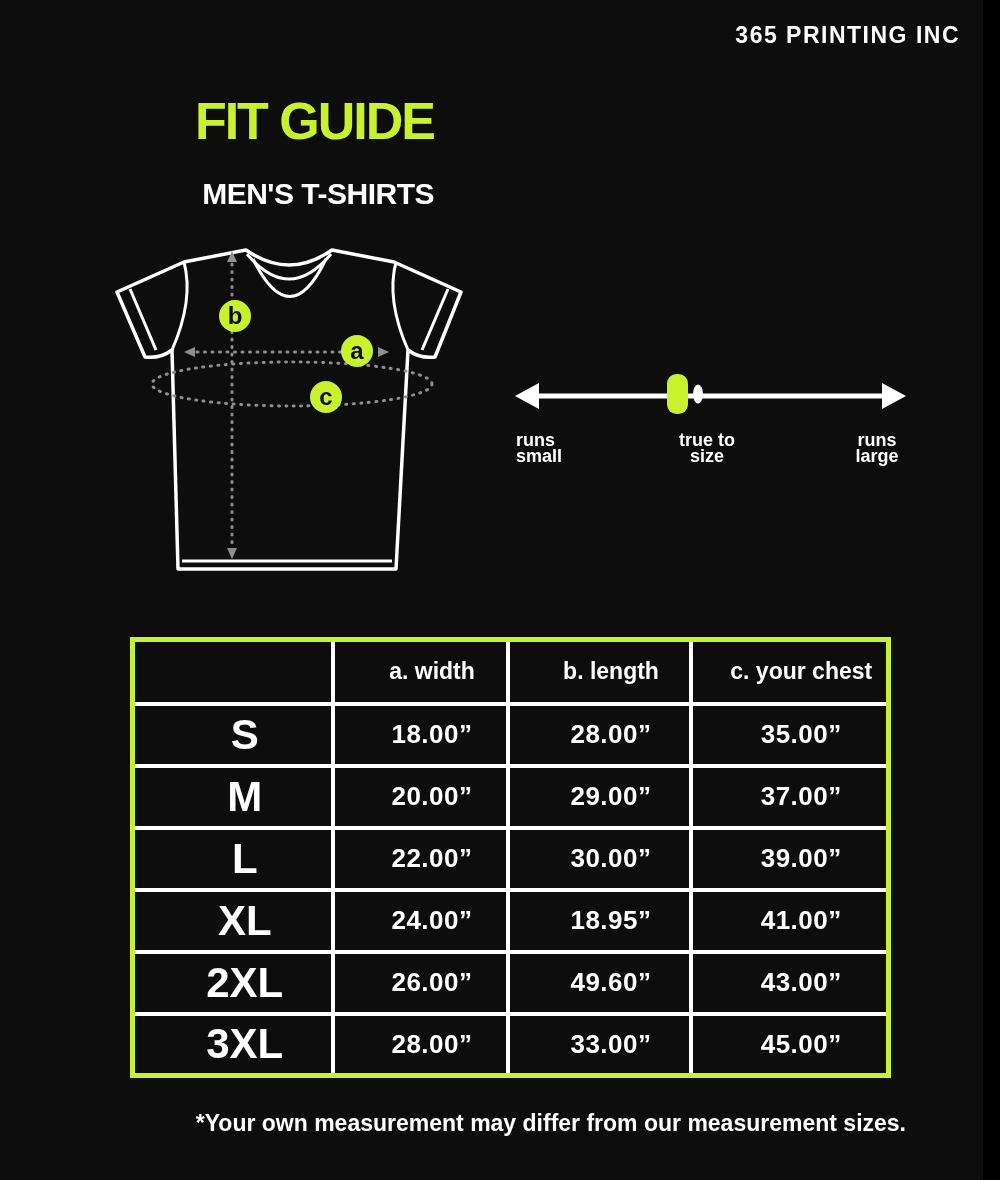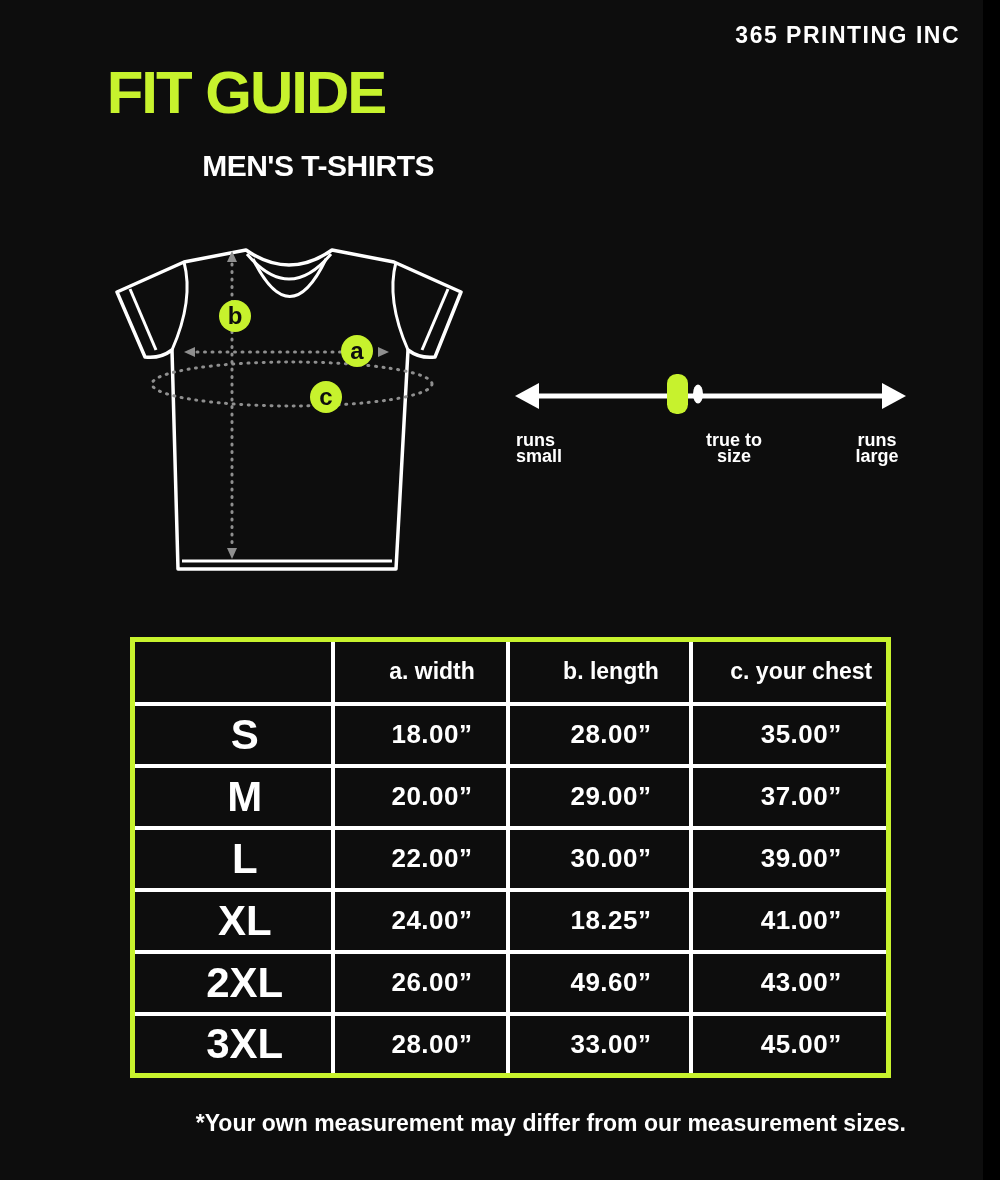--- a/index.html
+++ b/index.html
@@ -9,29 +9,29 @@
     --gray:#8f8f8f;
   }
   *{margin:0;padding:0;box-sizing:border-box;}
   html,body{background:#000;}
   body{font-family:"Liberation Sans","DejaVu Sans",sans-serif;font-weight:bold;color:var(--white);}
   .canvas{position:relative;width:983px;height:1180px;background:var(--bg);overflow:hidden;}
 
   .brand{position:absolute;top:22px;right:23px;font-size:23px;letter-spacing:1.5px;color:var(--white);}
 
   .title-block{position:absolute;left:58px;top:54px;width:376px;text-align:right;}
-  .title{font-size:60px;line-height:78px;letter-spacing:-2px;color:var(--accent);text-align:center;white-space:nowrap;}
+  .title{font-size:52px;line-height:78px;letter-spacing:-2px;color:var(--accent);text-align:right;white-space:nowrap;margin-top:28px;}
   .subtitle{font-size:30px;line-height:30px;letter-spacing:-0.5px;margin-top:19px;color:var(--white);}
 
   .tshirt-svg{position:absolute;left:100px;top:240px;}
   .slider-svg{position:absolute;left:500px;top:358px;}
 
   .scale-label{position:absolute;top:432px;font-size:18px;line-height:16px;color:var(--white);}
   .scale-label.left{left:516px;text-align:left;}
-  .scale-label.center{left:654px;width:160px;text-align:center;}
+  .scale-label.center{left:627px;width:160px;text-align:center;}
   .scale-label.right{left:797px;width:160px;text-align:center;}
 
   table.size-chart{
     position:absolute;left:130px;top:637px;width:756px;
     border-collapse:collapse;table-layout:fixed;
     border:5px solid var(--accent);
   }
   table.size-chart td{
     border:4px solid var(--white);
     text-align:center;vertical-align:middle;
@@ -145,21 +145,21 @@
       </tr>
       <tr class="data">
         <td class="size">L</td>
         <td>22.00”</td>
         <td>30.00”</td>
         <td>39.00”</td>
       </tr>
       <tr class="data">
         <td class="size">XL</td>
         <td>24.00”</td>
-        <td>18.25”</td>
+        <td>18.95”</td>
         <td>41.00”</td>
       </tr>
       <tr class="data">
         <td class="size">2XL</td>
         <td>26.00”</td>
         <td>49.60”</td>
         <td>43.00”</td>
       </tr>
       <tr class="data">
         <td class="size">3XL</td>

